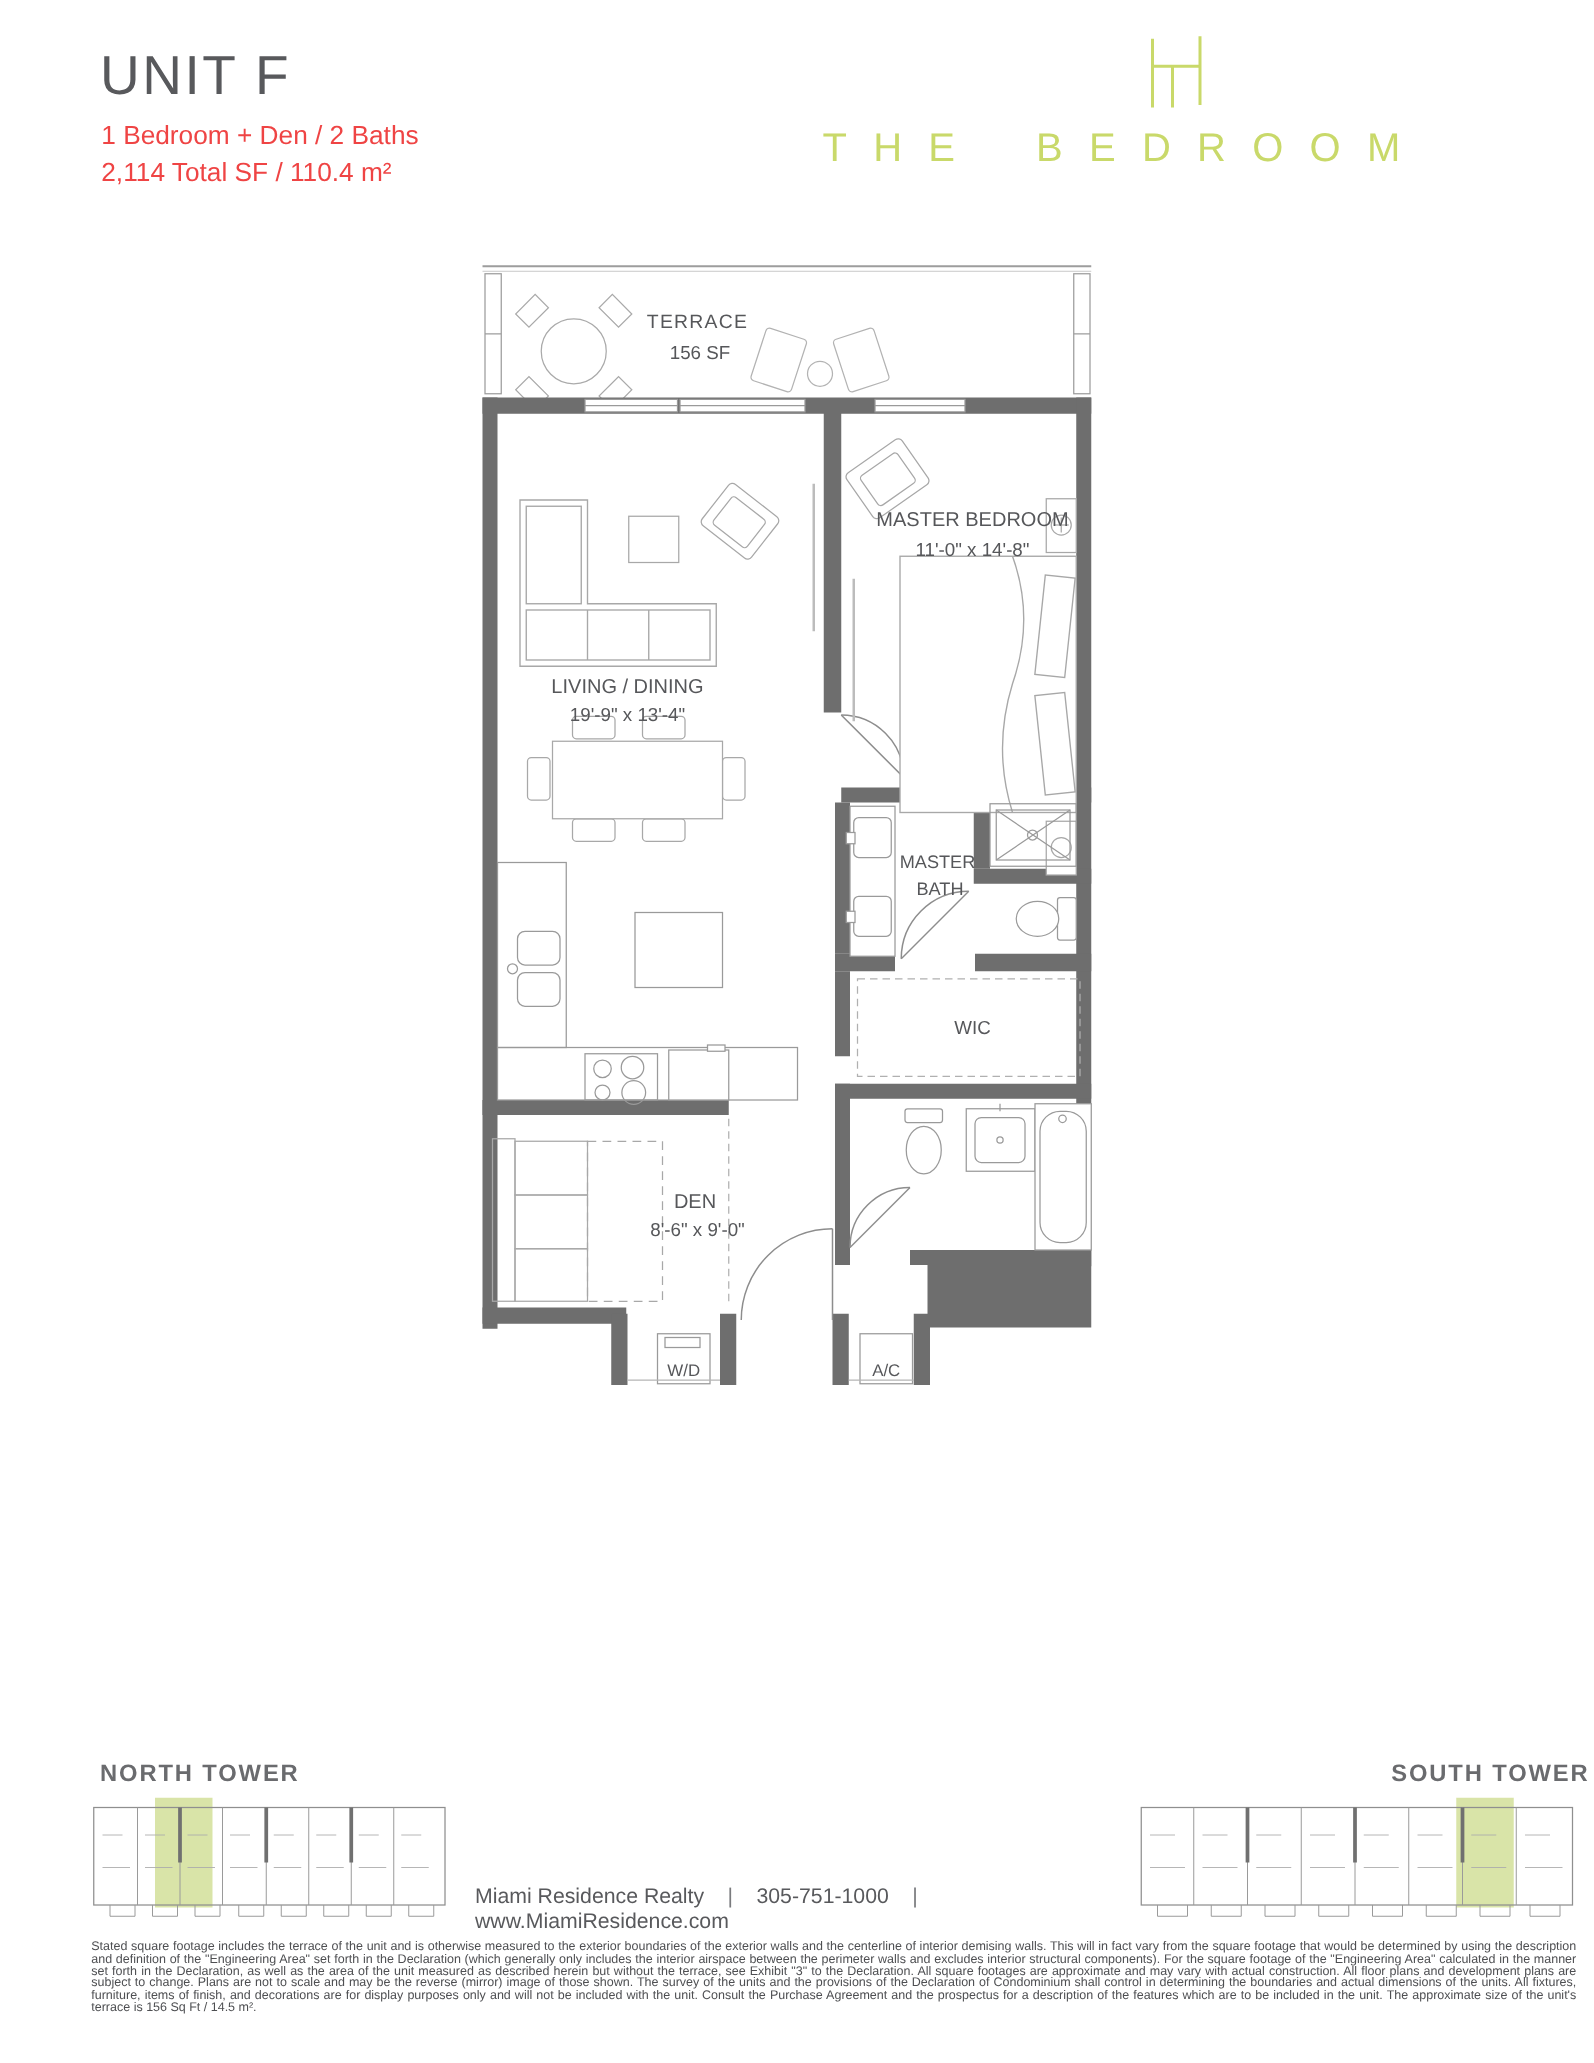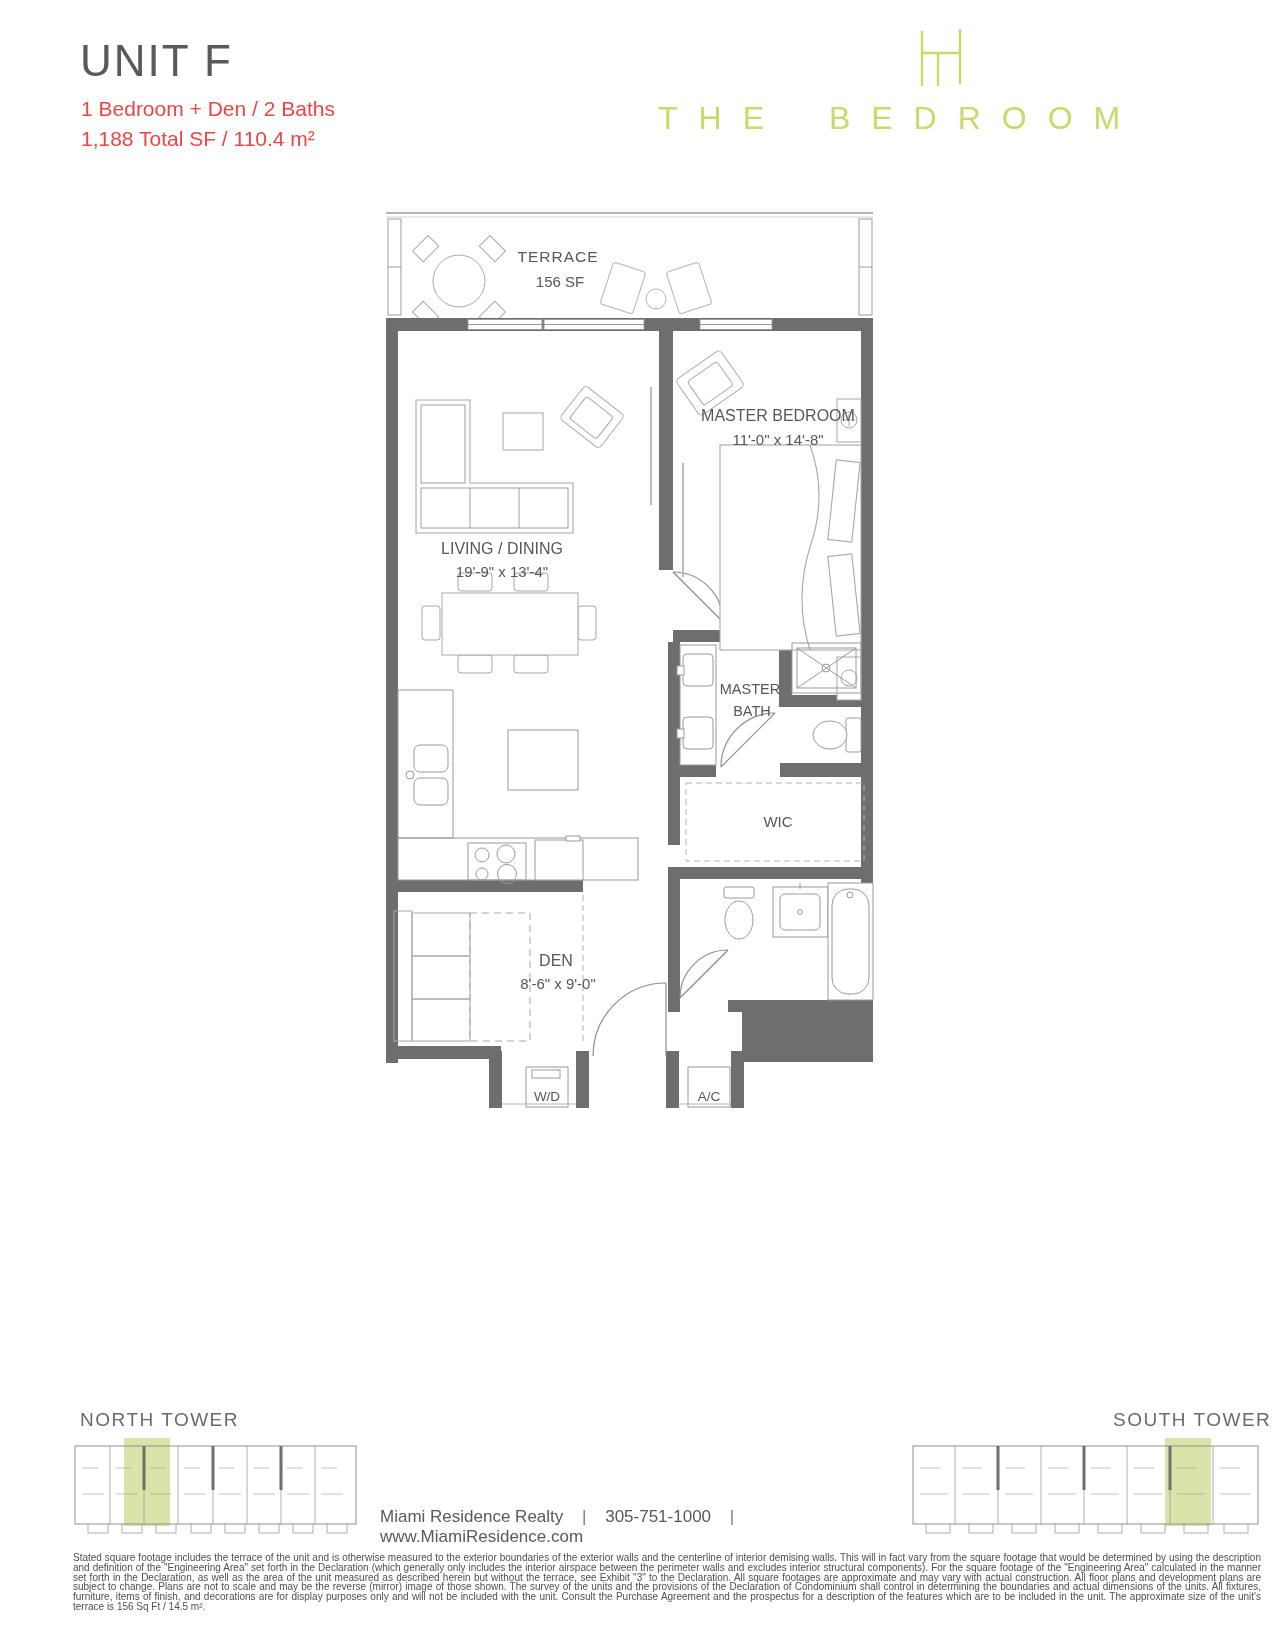--- a/index.html
+++ b/index.html
@@ -6,37 +6,37 @@
   #page{position:relative;width:1275px;height:1650px;background:#ffffff;overflow:hidden;
         font-family:"Liberation Sans",sans-serif;margin-left:28px;}
   .hdr-title{position:absolute;left:52px;top:36px;font-size:44px;letter-spacing:2px;
              color:#58595c;font-weight:500;}
   .hdr-sub{position:absolute;left:53px;top:94px;font-size:21px;line-height:30px;color:#ef4444;}
   .logo-word{position:absolute;left:630px;top:100px;width:545px;font-size:32px;
              letter-spacing:21px;word-spacing:14px;color:#c9d96a;white-space:nowrap;}
   .logo-mono{position:absolute;left:858px;top:26px;}
   .plan{position:absolute;left:352px;top:205px;}
   .room-label{fill:#56575a;font-family:"Liberation Sans",sans-serif;}
-  .tower-label{position:absolute;top:1409px;font-size:19px;letter-spacing:1.5px;color:#6a6b6e;}
+  .tower-label{position:absolute;top:1409px;font-size:19px;letter-spacing:1.5px;color:#6a6b6e;font-weight:bold;}
   .tower-svg{position:absolute;top:1438px;}
   .contact{position:absolute;left:352px;top:1507px;width:540px;
            font-size:17px;color:#58595c;}
   .contact .sep{margin:0 14px;color:#7a7b7e;}
   .disclaimer{position:absolute;left:45px;top:1553px;width:1188px;font-size:10px;
               line-height:9.8px;color:#4e4f52;text-align:justify;}
 </style>
 </head>
 <body>
 
 <div id="page">
 
   <div class="hdr-title">UNIT F</div>
   <div class="hdr-sub">
     <div>1 Bedroom + Den / 2 Baths</div>
-    <div>1,188 Total SF / 110.4 m²</div>
+    <div>2,114 Total SF / 110.4 m²</div>
   </div>
 
   <svg class="logo-mono" width="110" height="64" viewBox="0 0 110 64">
     <g stroke="#c9d96a" stroke-width="2.4" fill="none">
       <line x1="36" y1="5" x2="36" y2="60"></line>
       <line x1="74" y1="3" x2="74" y2="58"></line>
       <line x1="36" y1="27" x2="74" y2="27"></line>
       <line x1="52" y1="27" x2="52" y2="60"></line>
     </g>
   </svg>

